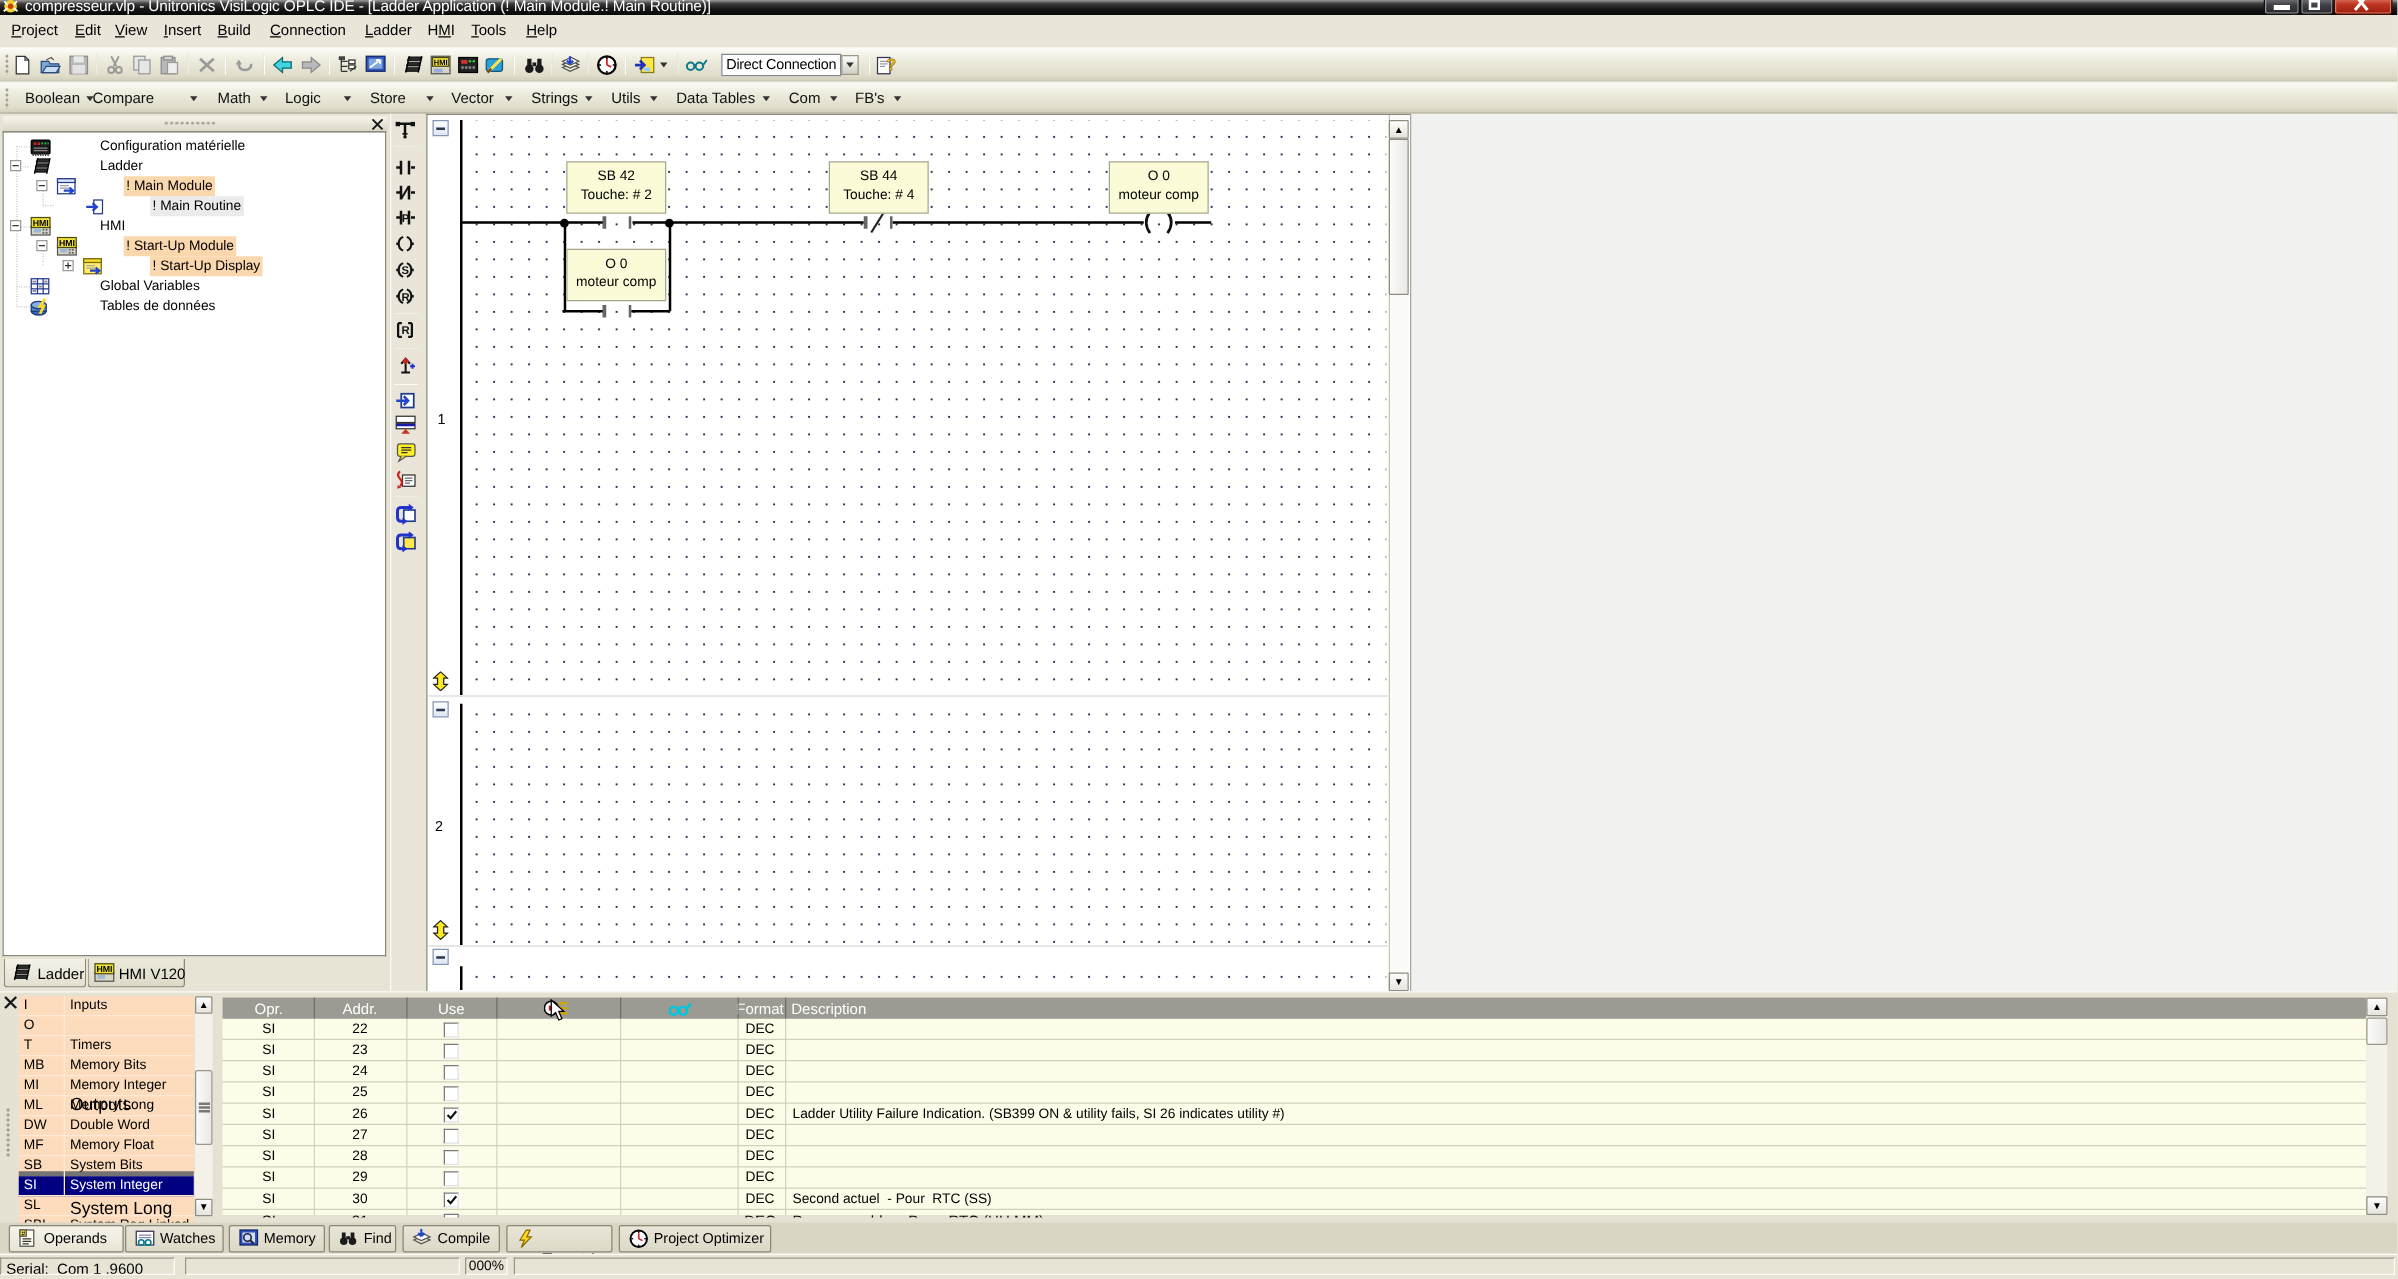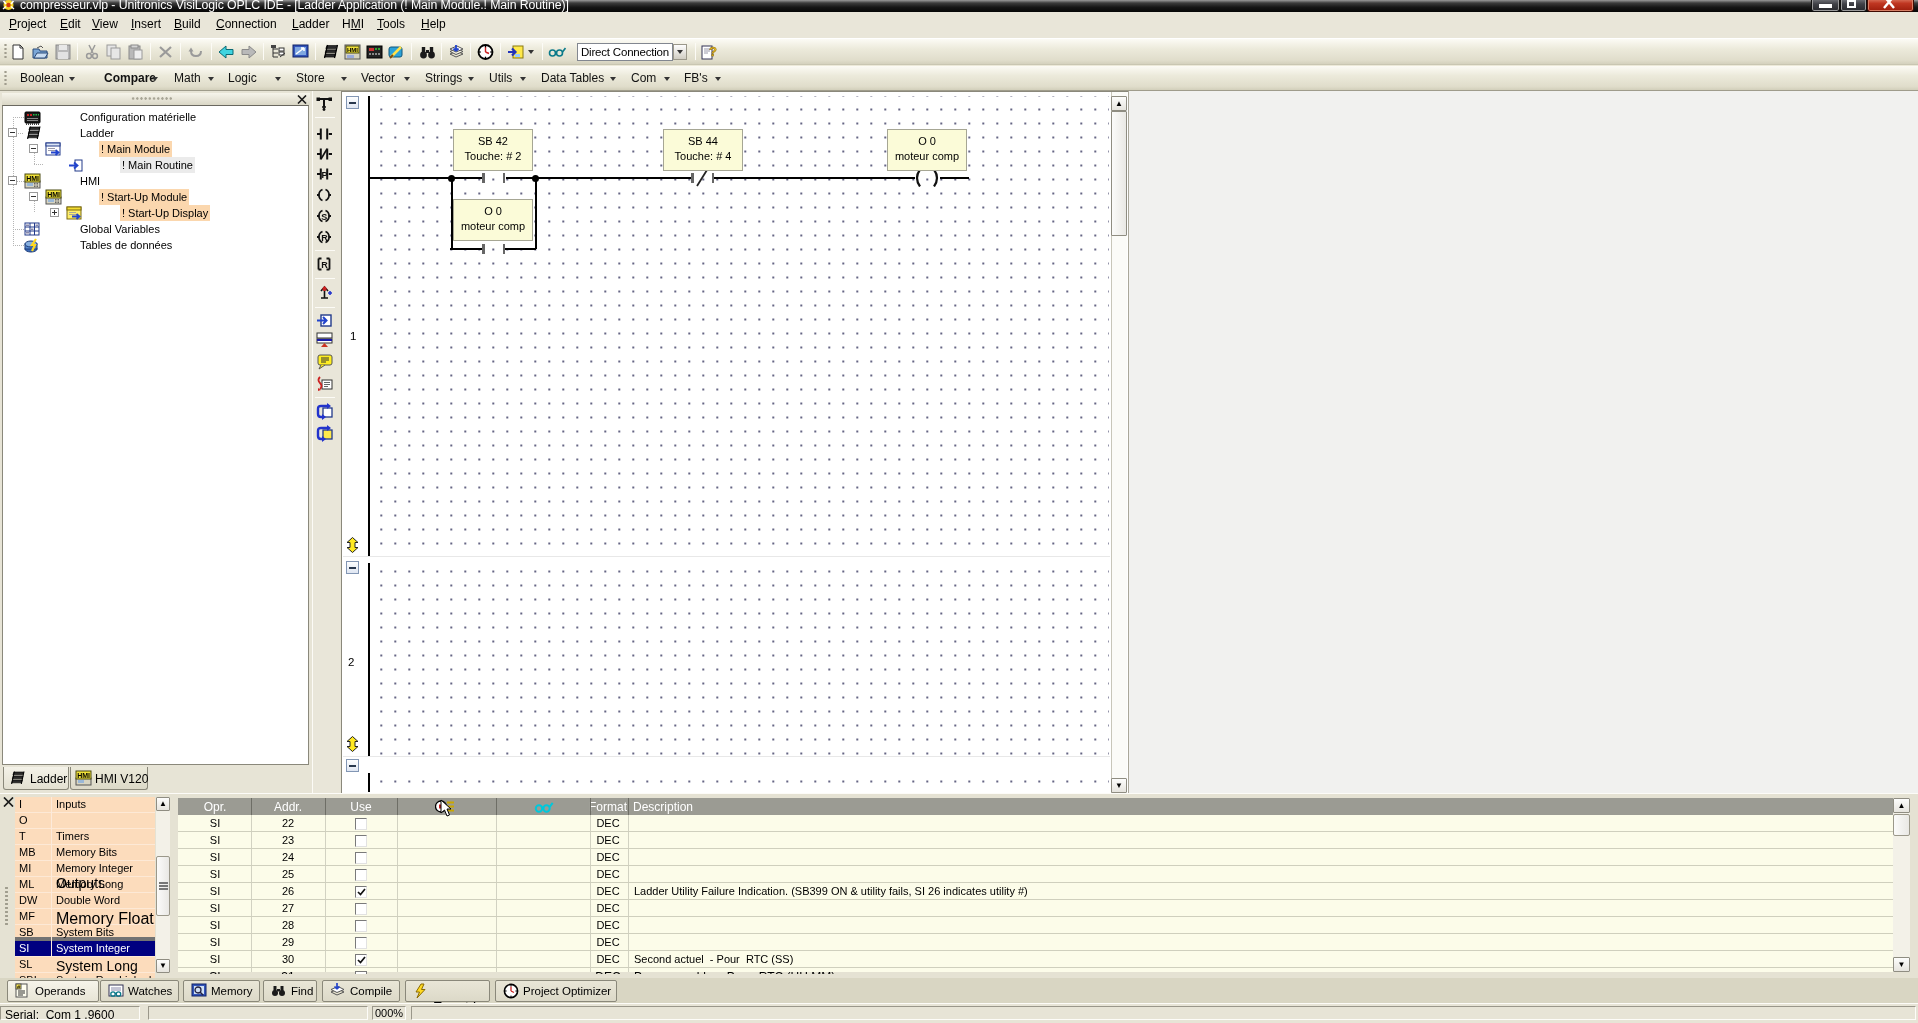--- a/index.html
+++ b/index.html
@@ -194,21 +194,21 @@
     <rect x="1" y="2" width="10" height="13" fill="#fff" stroke="#335"></rect>
     <g stroke="#99a" stroke-width="1">
       <path d="M3,5 h6 M3,7 h6 M3,9 h4"></path>
     </g>
     <text x="8" y="12" font-size="13" font-weight="bold" fill="#f0c020" stroke="#7a5a00" stroke-width="0.4">?</text>
   </svg>
 <div class="abs" style="left:0;top:66px;width:1918px;height:25px;background:linear-gradient(#fcfbf5,#eceadb 40%,#e0ddcb 85%,#d2cfbb 100%);border-bottom:1px solid #9f9c8b;"></div>
 <div class="abs" style="left:4px;top:70px;width:3px;height:17px;background-image:radial-gradient(circle,#a09d8e 1px,transparent 1.3px);background-size:3px 4px;"></div>
 <div class="ddtext" style="left:20px;top:71px;">Boolean</div>
 <div class="caret" style="left:69px;top:77px;"></div>
-<div class="ddtext" style="left:104px;top:71px;font-weight:bold;">Compare</div>
+<div class="ddtext" style="left:74px;top:71px;">Compare</div>
 <div class="caret" style="left:152px;top:77px;"></div>
 <div class="ddtext" style="left:174px;top:71px;">Math</div>
 <div class="caret" style="left:208px;top:77px;"></div>
 <div class="ddtext" style="left:228px;top:71px;">Logic</div>
 <div class="caret" style="left:275px;top:77px;"></div>
 <div class="ddtext" style="left:296px;top:71px;">Store</div>
 <div class="caret" style="left:341px;top:77px;"></div>
 <div class="ddtext" style="left:361px;top:71px;">Vector</div>
 <div class="caret" style="left:404px;top:77px;"></div>
 <div class="ddtext" style="left:425px;top:71px;">Strings</div>
@@ -543,21 +543,21 @@
 <div class="abs" style="left:15px;top:877px;width:140px;height:16px;background:transparent;color:#000;border-bottom:1px solid #fde9d6;">
     <span style="position:absolute;left:4px;top:1px;font-size:11px;">ML</span>
     <span style="position:absolute;left:41px;top:1px;font-size:11px;">Memory Long</span>
   </div>
 <div class="abs" style="left:15px;top:893px;width:140px;height:16px;background:transparent;color:#000;border-bottom:1px solid #fde9d6;">
     <span style="position:absolute;left:4px;top:1px;font-size:11px;">DW</span>
     <span style="position:absolute;left:41px;top:1px;font-size:11px;">Double Word</span>
   </div>
 <div class="abs" style="left:15px;top:909px;width:140px;height:16px;background:transparent;color:#000;border-bottom:1px solid #fde9d6;">
     <span style="position:absolute;left:4px;top:1px;font-size:11px;">MF</span>
-    <span style="position:absolute;left:41px;top:1px;font-size:16px;">Memory Float</span>
+    <span style="position:absolute;left:41px;top:1px;font-size:11px;">Memory Float</span>
   </div>
 <div class="abs" style="left:15px;top:925px;width:140px;height:16px;background:transparent;color:#000;border-bottom:4px solid #737373;">
     <span style="position:absolute;left:4px;top:1px;font-size:11px;">SB</span>
     <span style="position:absolute;left:41px;top:1px;font-size:11px;">System Bits</span>
   </div>
 <div class="abs" style="left:15px;top:941px;width:140px;height:16px;background:#000080;color:#fff;border-bottom:1px solid #fde9d6;">
     <span style="position:absolute;left:4px;top:1px;font-size:11px;">SI</span>
     <span style="position:absolute;left:41px;top:1px;font-size:11px;">System Integer</span>
   </div>
 <div class="abs" style="left:15px;top:957px;width:140px;height:16px;background:transparent;color:#000;border-bottom:1px solid #fde9d6;">

